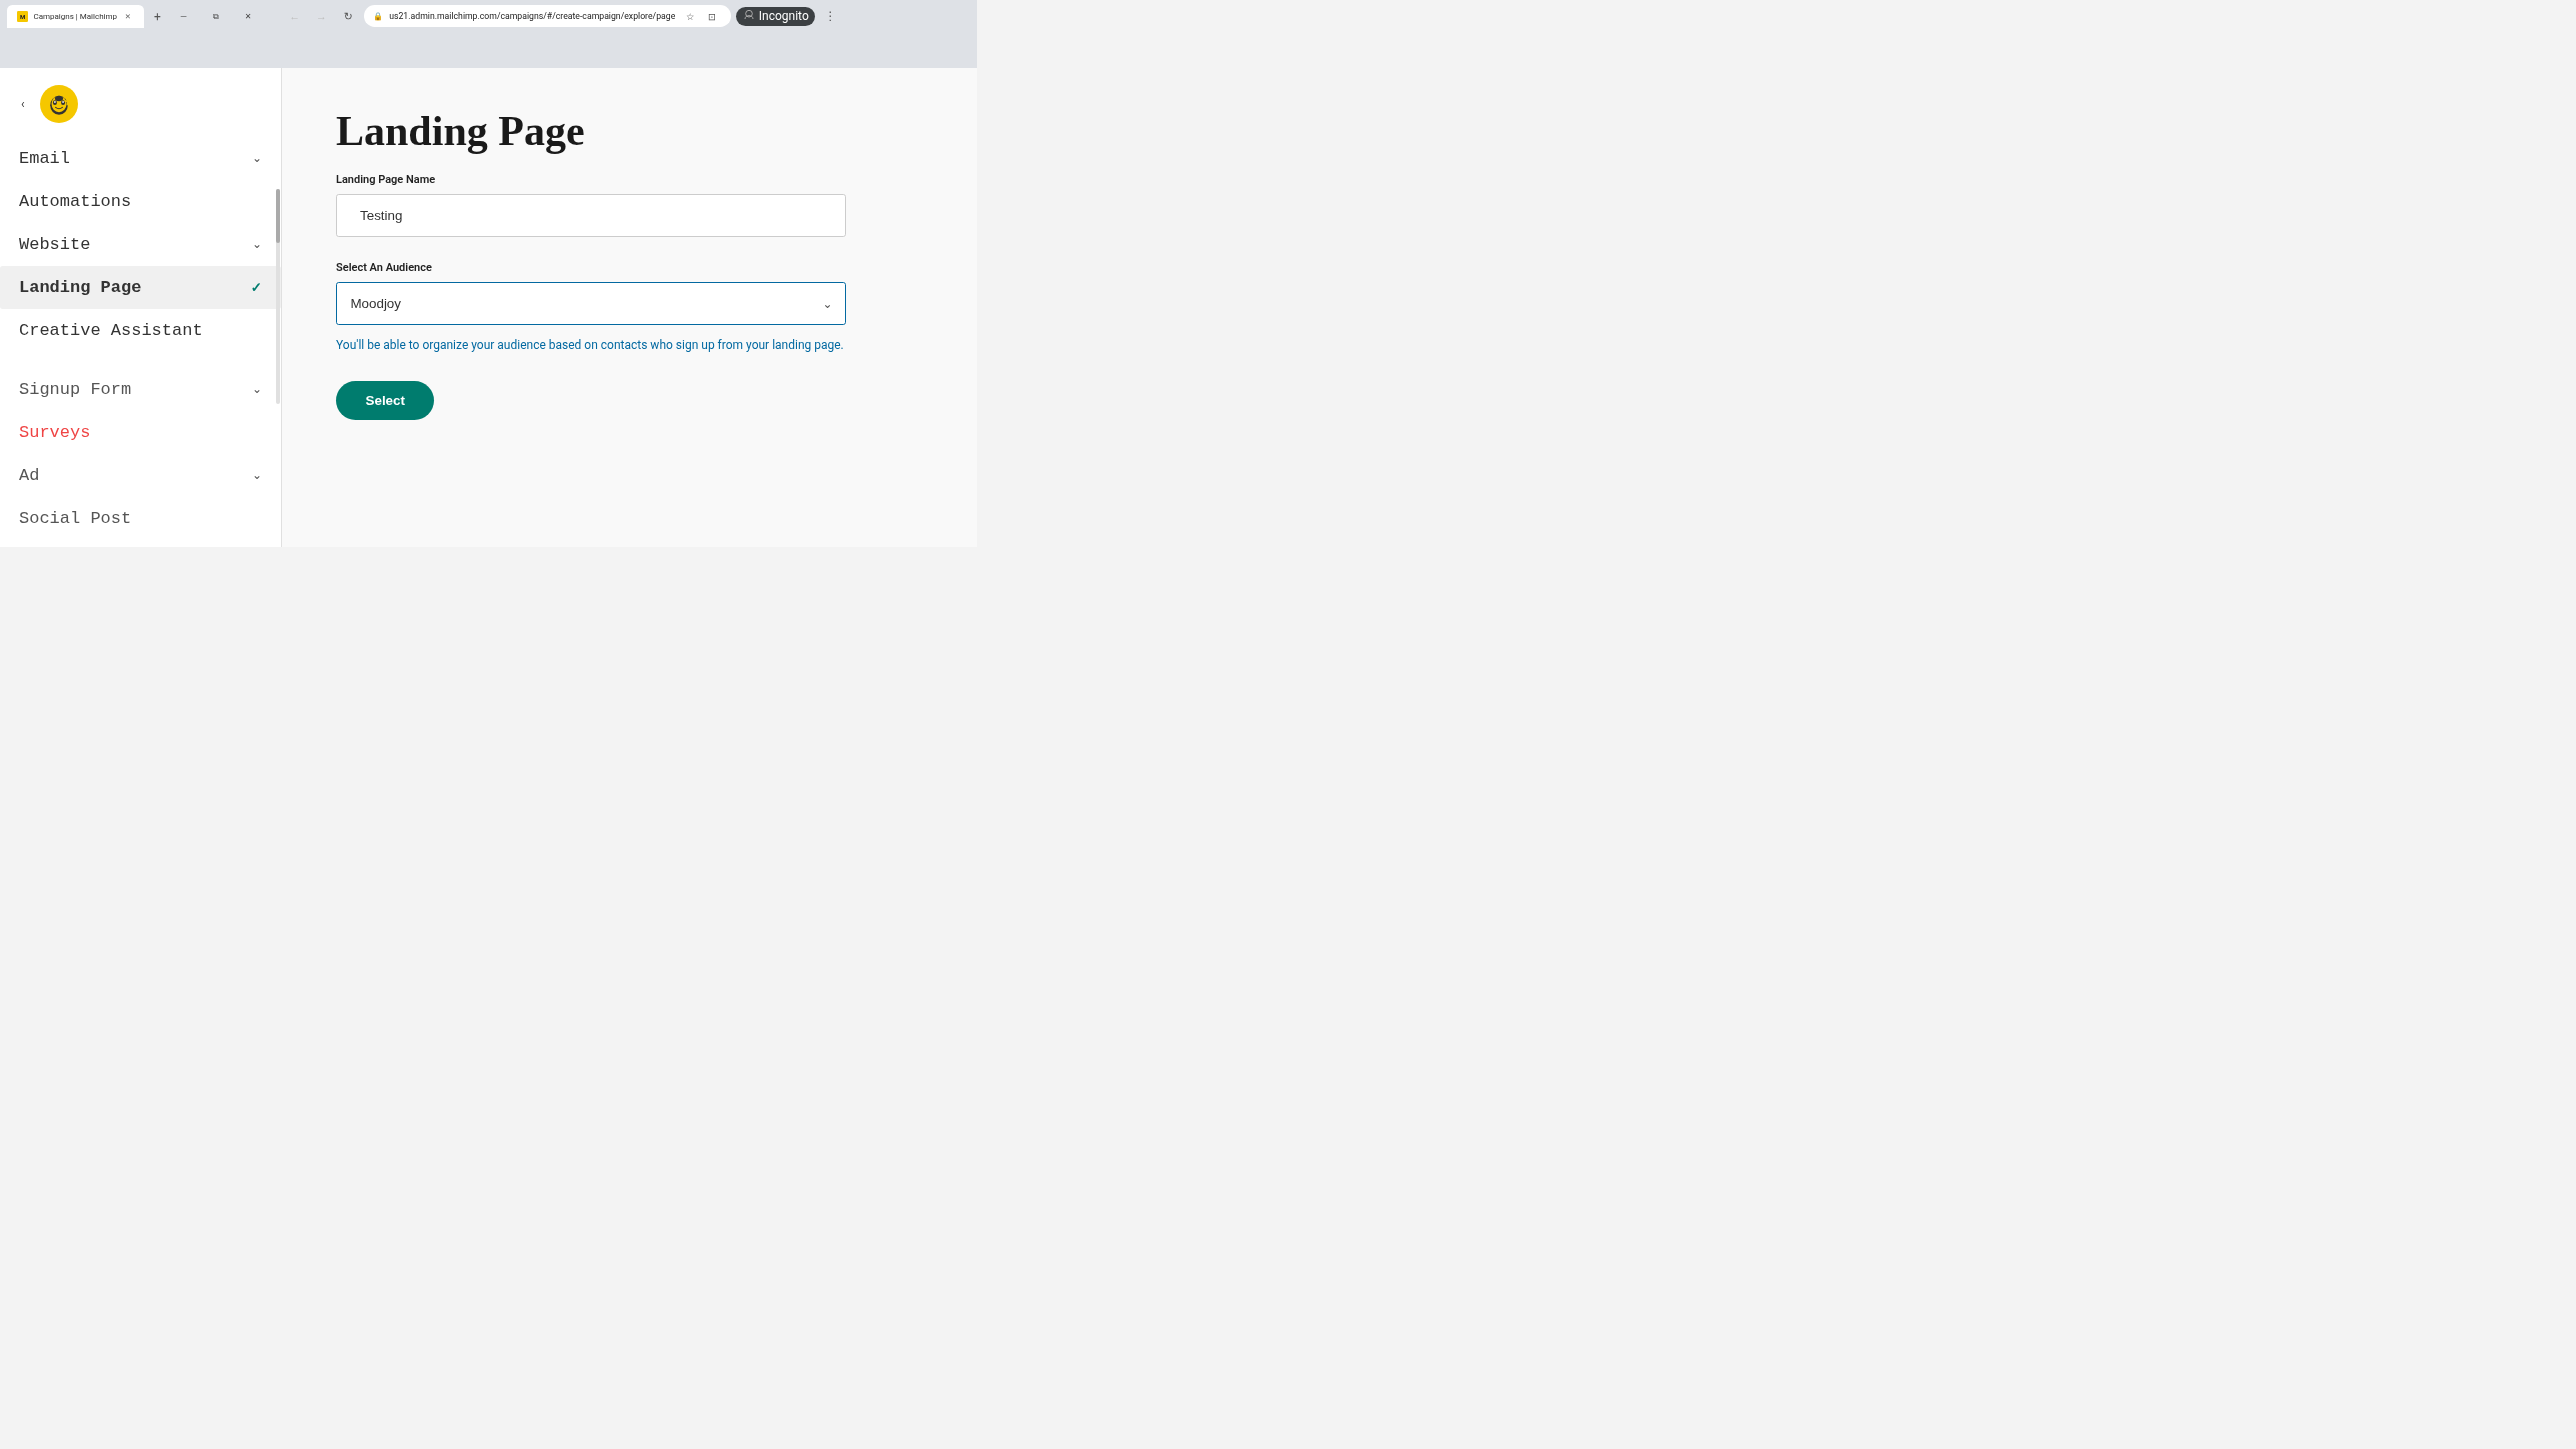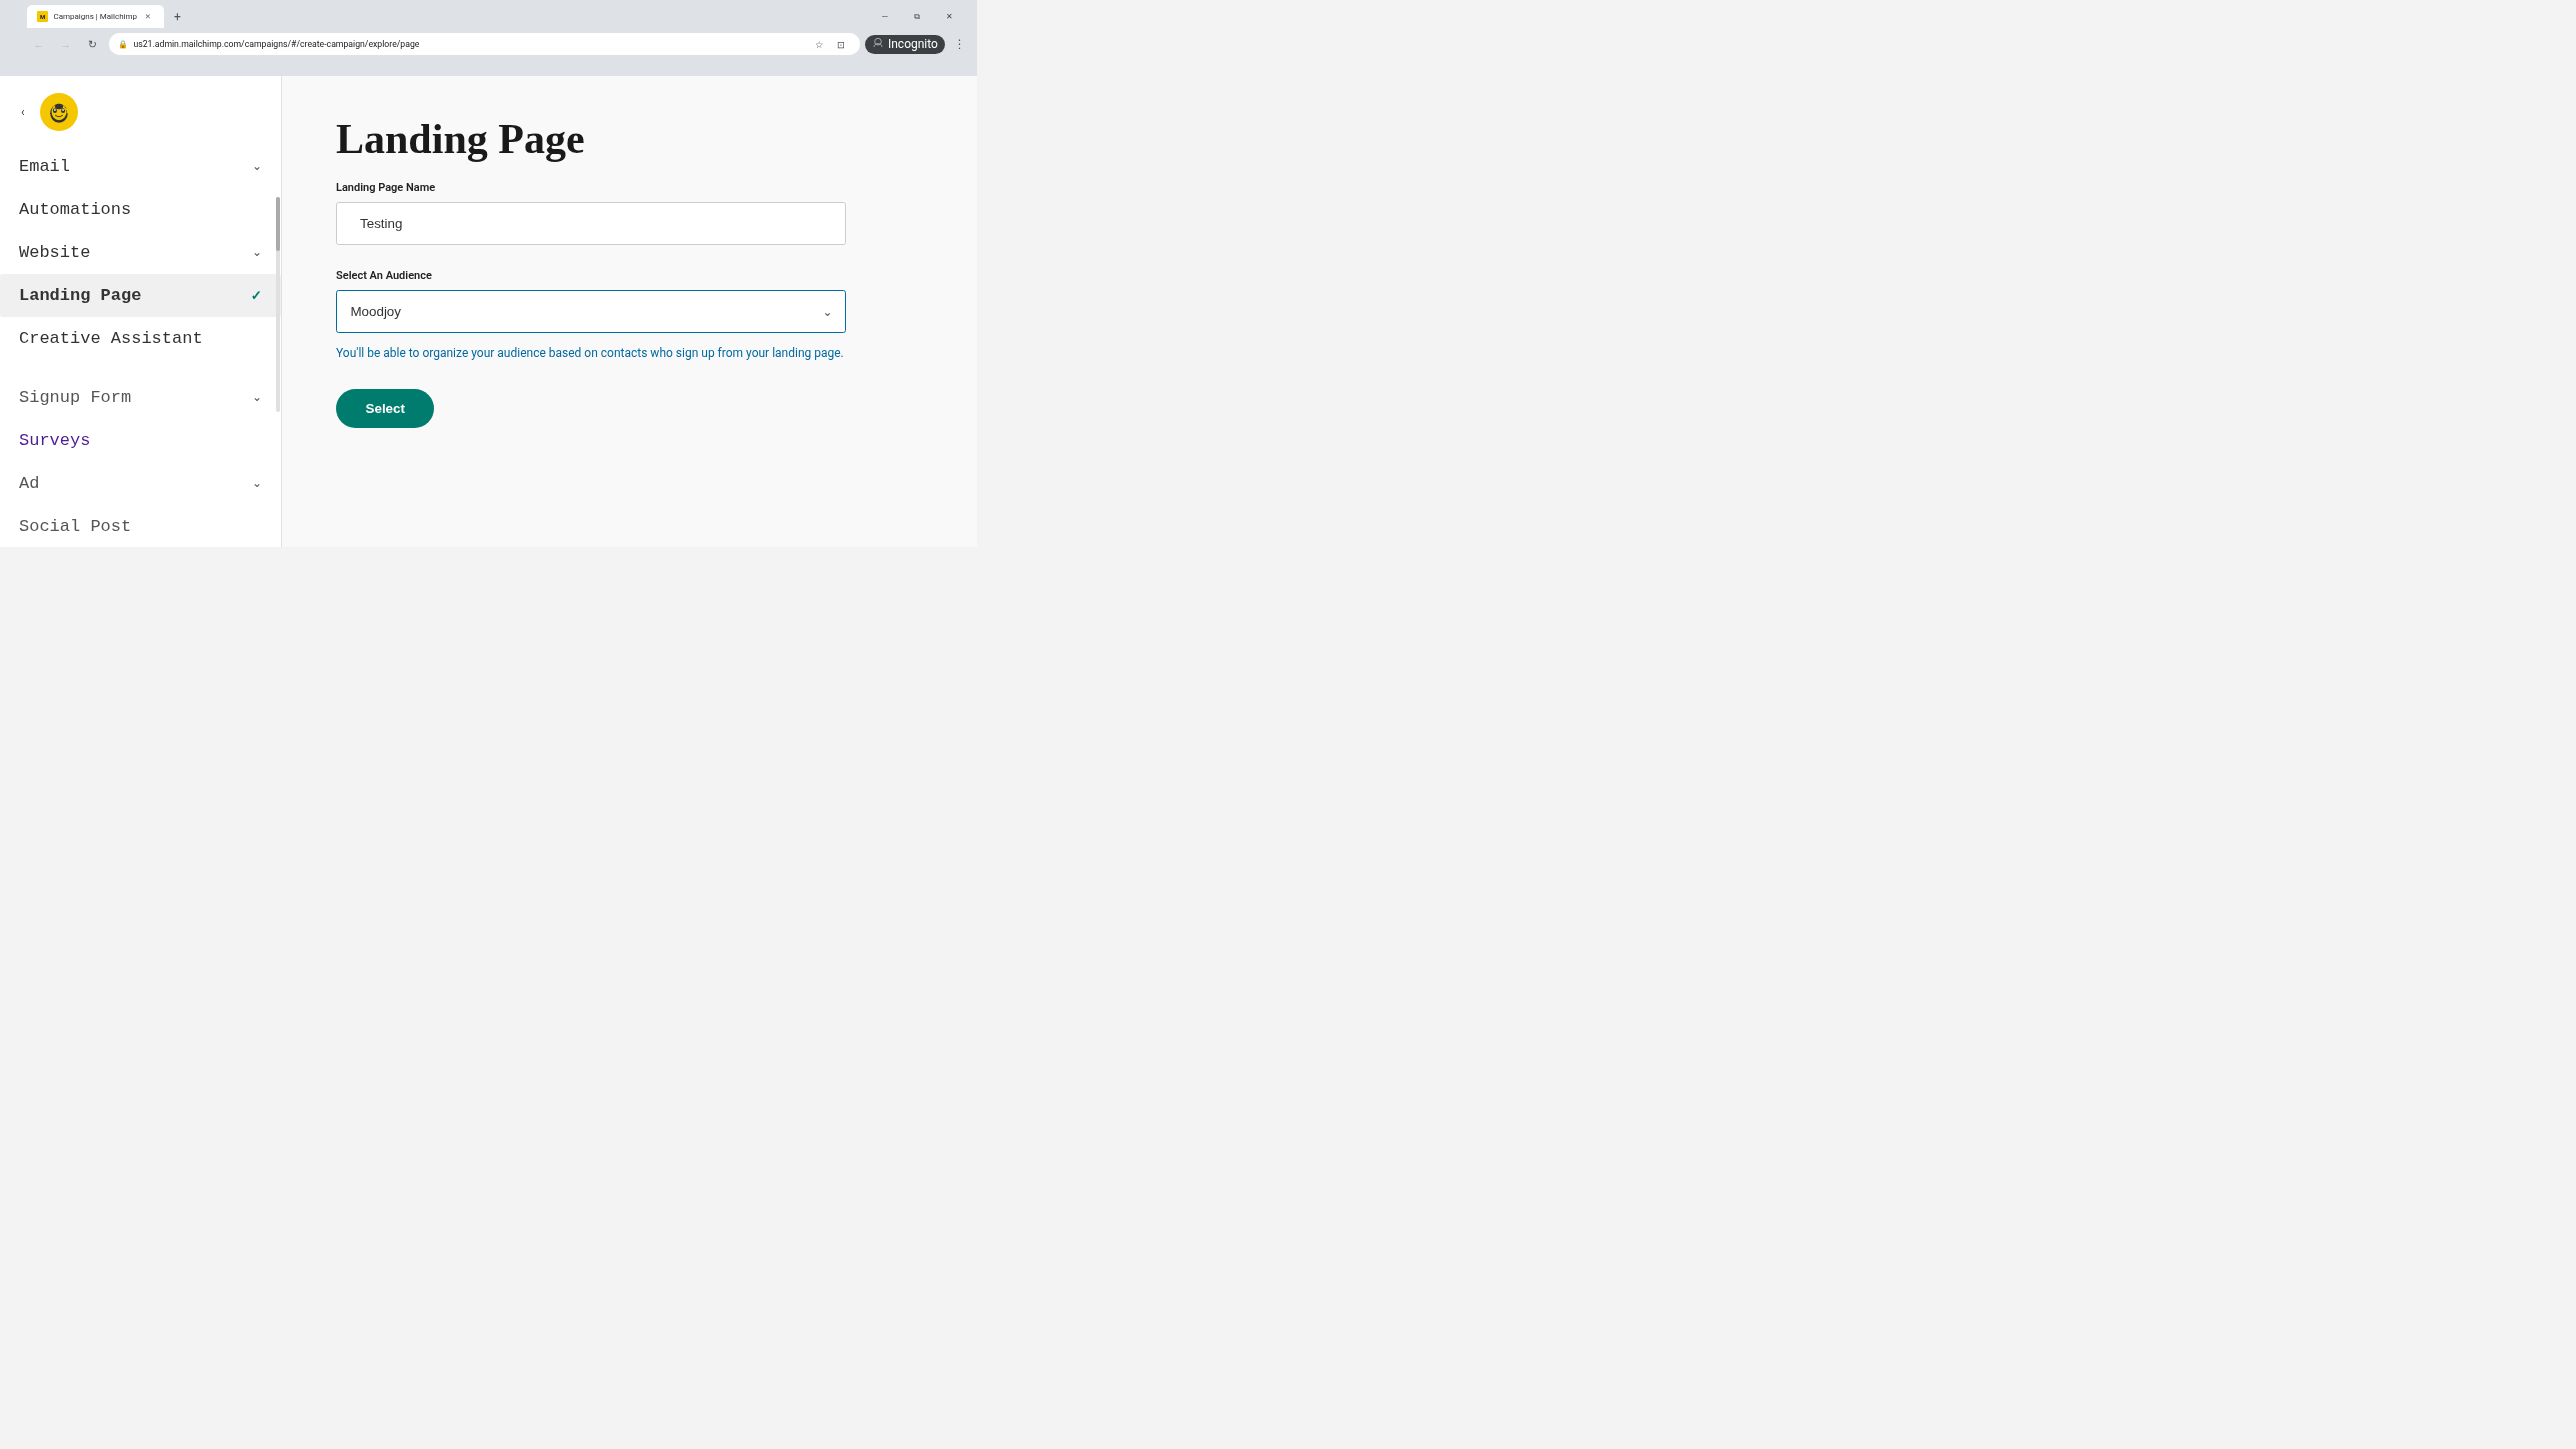--- a/index.html
+++ b/index.html
@@ -12,24 +12,22 @@
       font-family: -apple-system, BlinkMacSystemFont, 'Segoe UI', Roboto, sans-serif;
       background: #f3f3f3;
       overflow: hidden;
       width: 977px;
       height: 547px;
     }
 
     
     .browser-chrome {
       background: #dee1e6;
-      height: 76px;
-      display: flex;
-      flex-direction: column;
-      padding-left: 20px;
+      height: 68px;
+      display: flex;
     }
 
     .tab-bar {
       display: flex;
       align-items: center;
       padding: 5.4px 6.7px 0;
       height: 28px;
       gap: 1.3px;
     }
 
@@ -481,21 +479,21 @@
       <span class="nav-item-label">Creative Assistant</span>
     </div>
 
     <div class="nav-separator"></div>
 
     <div class="nav-item">
       <span class="nav-item-label" style="color:#555;">Signup Form</span>
       <span class="nav-item-icon">⌄</span>
     </div>
     <div class="nav-item">
-      <span class="nav-item-label" style="color:#4c1d95;">Surveys</span>
+      <span class="nav-item-label" style="color:#ef4444;">Surveys</span>
     </div>
     <div class="nav-item">
       <span class="nav-item-label" style="color:#555;">Ad</span>
       <span class="nav-item-icon">⌄</span>
     </div>
     <div class="nav-item">
       <span class="nav-item-label" style="color:#555;">Social Post</span>
     </div>
 
     <div class="sidebar-scrollbar">

